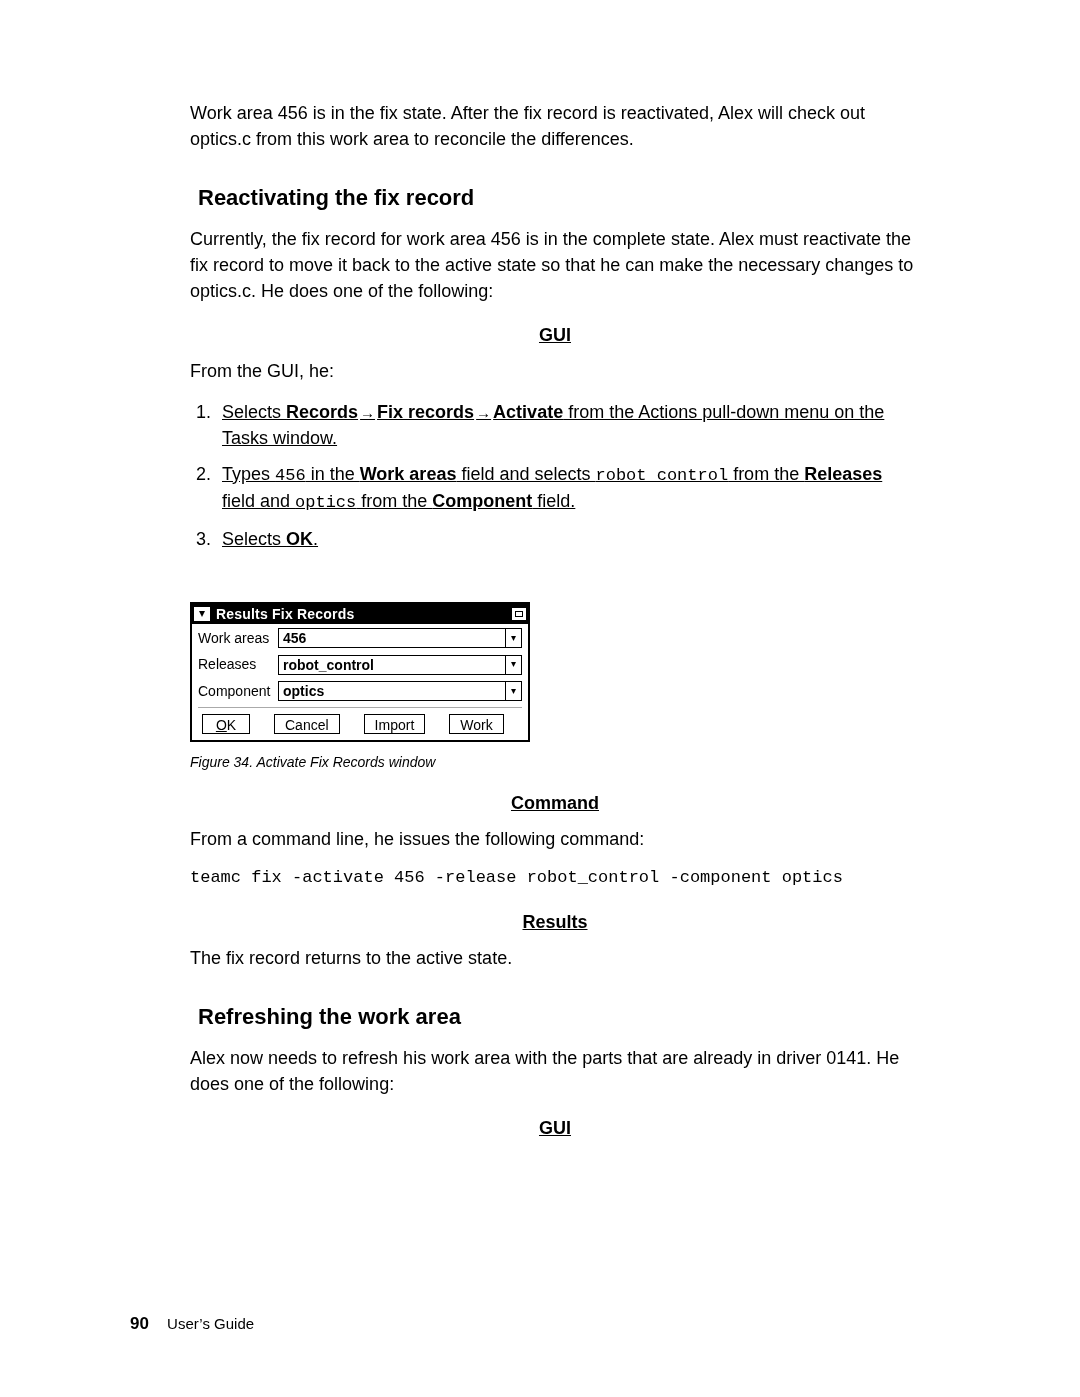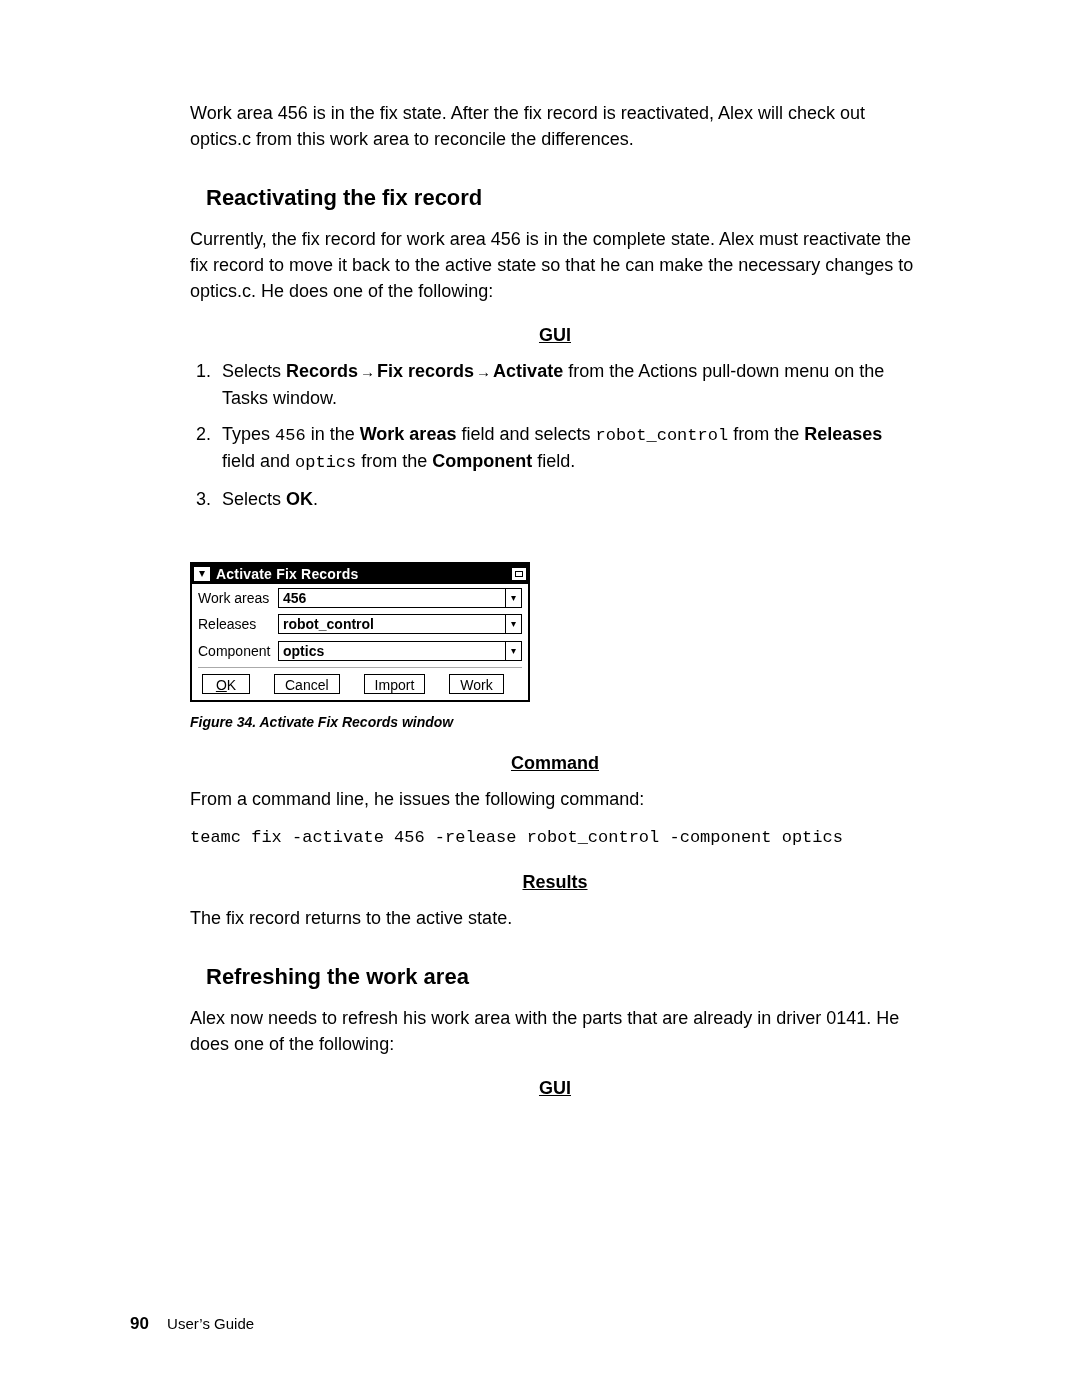--- a/index.html
+++ b/index.html
@@ -17,34 +17,35 @@
     padding: 100px 160px 28px 190px;
     font-size: 18px;
     line-height: 1.45;
   }
   .intro-text {
     margin-bottom: 30px;
   }
   h2.section {
     font-size: 22px;
     font-weight: bold;
-    margin: 30px 0 12px 16px;
+    margin: 30px 0 12px 8px;
   }
   .para {
     margin: 0 0 14px 0;
   }
   .subhead {
     font-weight: bold;
     text-decoration: underline;
     margin: 18px 0 10px 0;
     text-align: center;
   }
   ol.steps {
     margin: 0 0 20px 0;
     padding-left: 26px;
+    text-decoration: underline;
   }
   ol.steps li {
     margin-bottom: 10px;
     padding-left: 6px;
   }
   .b { font-weight: bold; }
   .mono { font-family: "Courier New", monospace; font-size: 17px; }
   .arrow { font-family: Arial, sans-serif; font-size: 15px; padding: 0 2px;}
   .dialog-wrap {
     margin: 50px 0 10px 0;
@@ -146,21 +147,20 @@
     text-align: center;
     height: 20px;
     line-height: 18px;
     box-sizing: border-box;
   }
   .dialog-btn.ok .u { text-decoration: underline; }
   .caption {
     font-style: italic;
     font-size: 14px;
     margin: 10px 0 14px 0;
-    font-weight: bold;
   }
   .footer {
     position: absolute;
     left: 130px;
     bottom: 60px;
     font-size: 15px;
   }
   .footer .pn { font-weight: bold; margin-right: 14px; font-size: 17px;}
 </style>
 </head>
@@ -169,38 +169,39 @@
 <div class="page">
 
   <div class="intro-text para">Work area 456 is in the fix state. After the fix record is reactivated, Alex will check out optics.c from this work area to reconcile the differences.</div>
 
   <h2 class="section">Reactivating the fix record</h2>
 
   <div class="para">Currently, the fix record for work area 456 is in the complete state. Alex must reactivate the fix record to move it back to the active state so that he can make the necessary changes to optics.c. He does one of the following:</div>
 
   <div class="subhead">GUI</div>
 
+  <div class="para">From the GUI, he:</div>
 
   <ol class="steps">
     <li>
       <span>Selects </span><span class="b">Records</span><span class="arrow">→</span><span class="b">Fix records</span><span class="arrow">→</span><span class="b">Activate</span><span> from the Actions pull-down menu on the Tasks window.</span>
     </li>
     <li>
       <span>Types </span><span class="mono">456</span><span> in the </span><span class="b">Work areas</span><span> field and selects </span><span class="mono">robot_control</span><span> from the </span><span class="b">Releases</span><span> field and </span><span class="mono">optics</span><span> from the </span><span class="b">Component</span><span> field.</span>
     </li>
     <li>
       <span>Selects </span><span class="b">OK</span><span>.</span>
     </li>
   </ol>
 
   <div class="dialog-wrap">
     <div class="dialog">
       <div class="dialog-title">
         <span class="sysicon">▾</span>
-        <span class="title-text">Activate Fix Records</span>
+        <span class="title-text">Results Fix Records</span>
         <span class="min"></span>
       </div>
       <div class="dialog-body">
         <div class="dialog-row">
           <div class="dialog-label">Work areas</div>
           <div class="dialog-field">
             <div class="dialog-input">456</div>
             <div class="dd-btn">▾</div>
           </div>
         </div>

